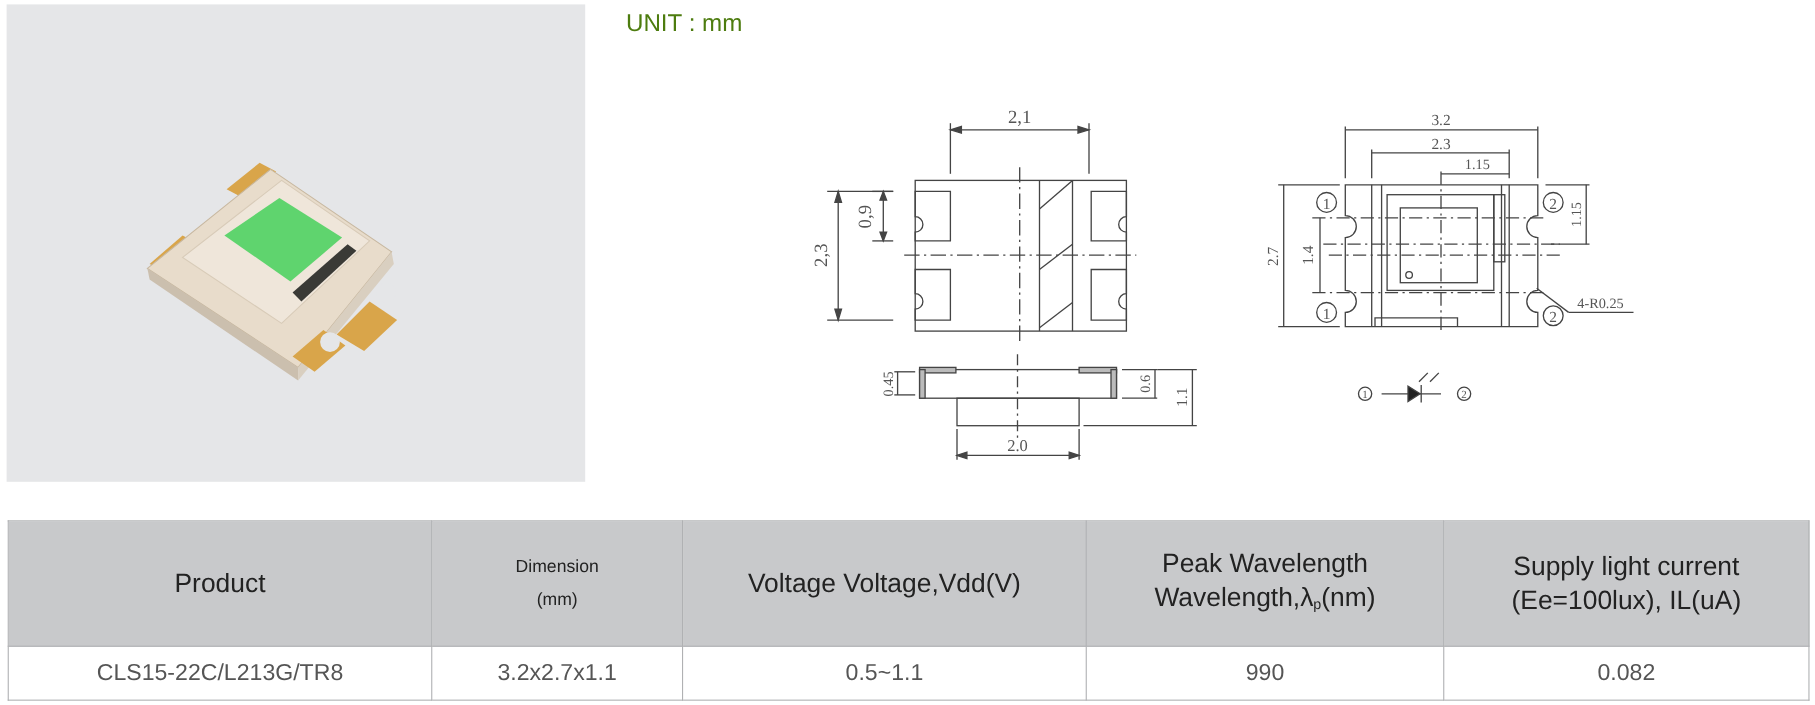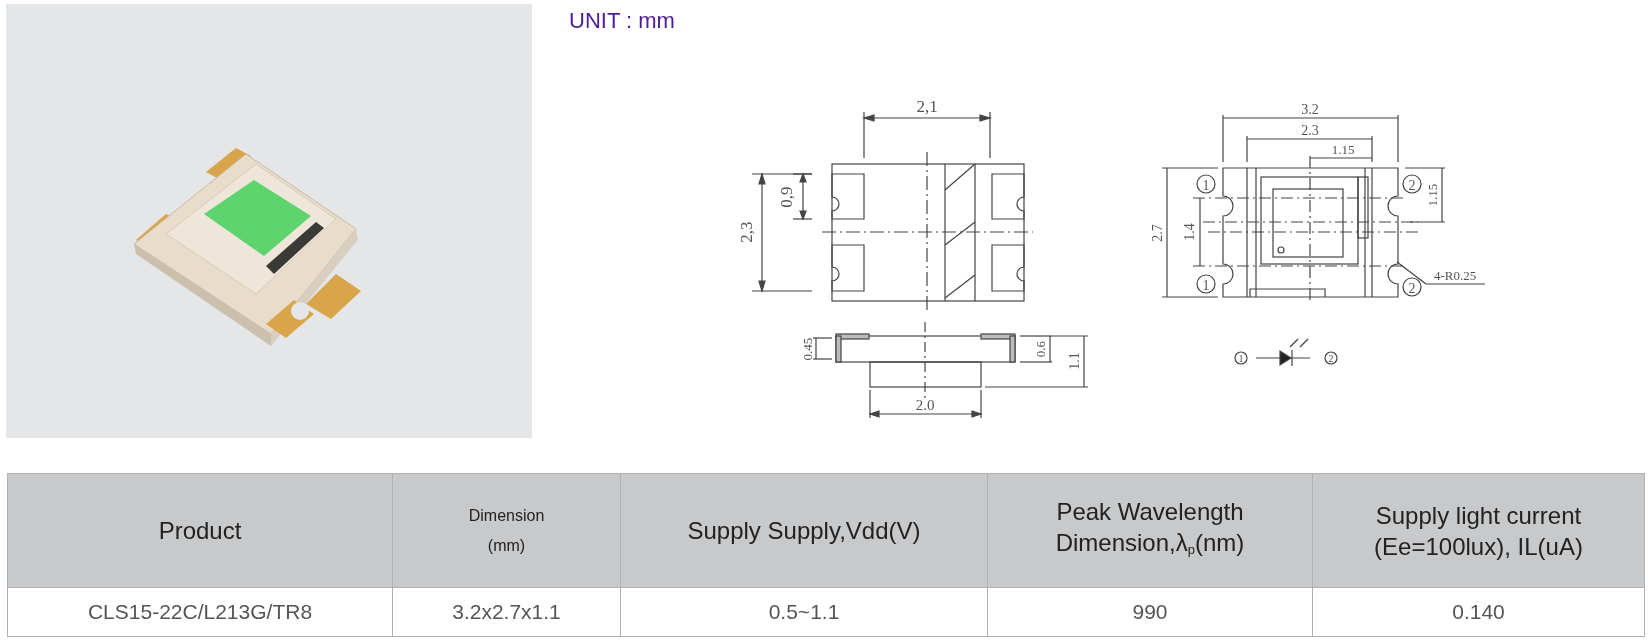--- a/index.html
+++ b/index.html
@@ -1,21 +1,21 @@
 <!DOCTYPE html>
 <html><head>
 <meta charset="utf-8">
 <style>
   html, body { margin: 0; padding: 0; background: #ffffff; }
   body { width: 1650px; height: 641px; position: relative; overflow: hidden;
          font-family: "Liberation Sans", sans-serif; }
   .photo { position: absolute; left: 6px; top: 4px; width: 526px; height: 434px;
            background: #e5e6e8; }
   .photo svg { position: absolute; left: 0; top: 0; }
-  .unit { position: absolute; left: 569px; top: 8px; font-size: 22px; color: #4c1d95; }
+  .unit { position: absolute; left: 569px; top: 8px; font-size: 22px; color: #4d7c0f; }
   .drawing { position: absolute; left: 0; top: 0; }
   .drawing text { font-family: "Liberation Serif", serif; fill: #555; }
   table.spec { position: absolute; left: 7px; top: 473px; border-collapse: collapse;
                width: 1637px; table-layout: fixed; padding-left: 44px; }
   table.spec th, table.spec td { border: 1.5px solid #b0b1b3; text-align: center;
                padding: 0 6px; }
   table.spec th { background: #c8c9cb; color: #222; font-weight: normal; font-size: 24px;
                line-height: 31px; height: 113px; }
   table.spec th.small { font-size: 16px; line-height: 30px; }
   table.spec td { background: #fff; color: #555; font-size: 21px; height: 48px; margin-top: 14px; }
@@ -199,33 +199,33 @@
       <col style="width:325px">
       <col style="width:332px">
   </colgroup>
   <thead>
     <tr>
       <th><span>Product</span></th>
       <th class="small">
         <span>Dimension</span><br>
         <span>(mm)</span>
       </th>
-      <th><span>Supply Supply,Vdd(V)</span></th>
+      <th><span>Voltage Voltage,Vdd(V)</span></th>
       <th>
         <span>Peak Wavelength</span><br>
-        <span>Dimension,λ</span><sub>p</sub><span>(nm)</span>
+        <span>Wavelength,λ</span><sub>p</sub><span>(nm)</span>
       </th>
       <th>
         <span>Supply light current</span><br>
         <span>(Ee=100lux), IL(uA)</span>
       </th>
     </tr>
   </thead>
   <tbody>
     <tr>
       <td>CLS15-22C/L213G/TR8</td>
       <td>3.2x2.7x1.1</td>
       <td>0.5~1.1</td>
       <td>990</td>
-      <td>0.140</td>
+      <td>0.082</td>
     </tr>
   </tbody>
 </table>
 
 </body></html>

